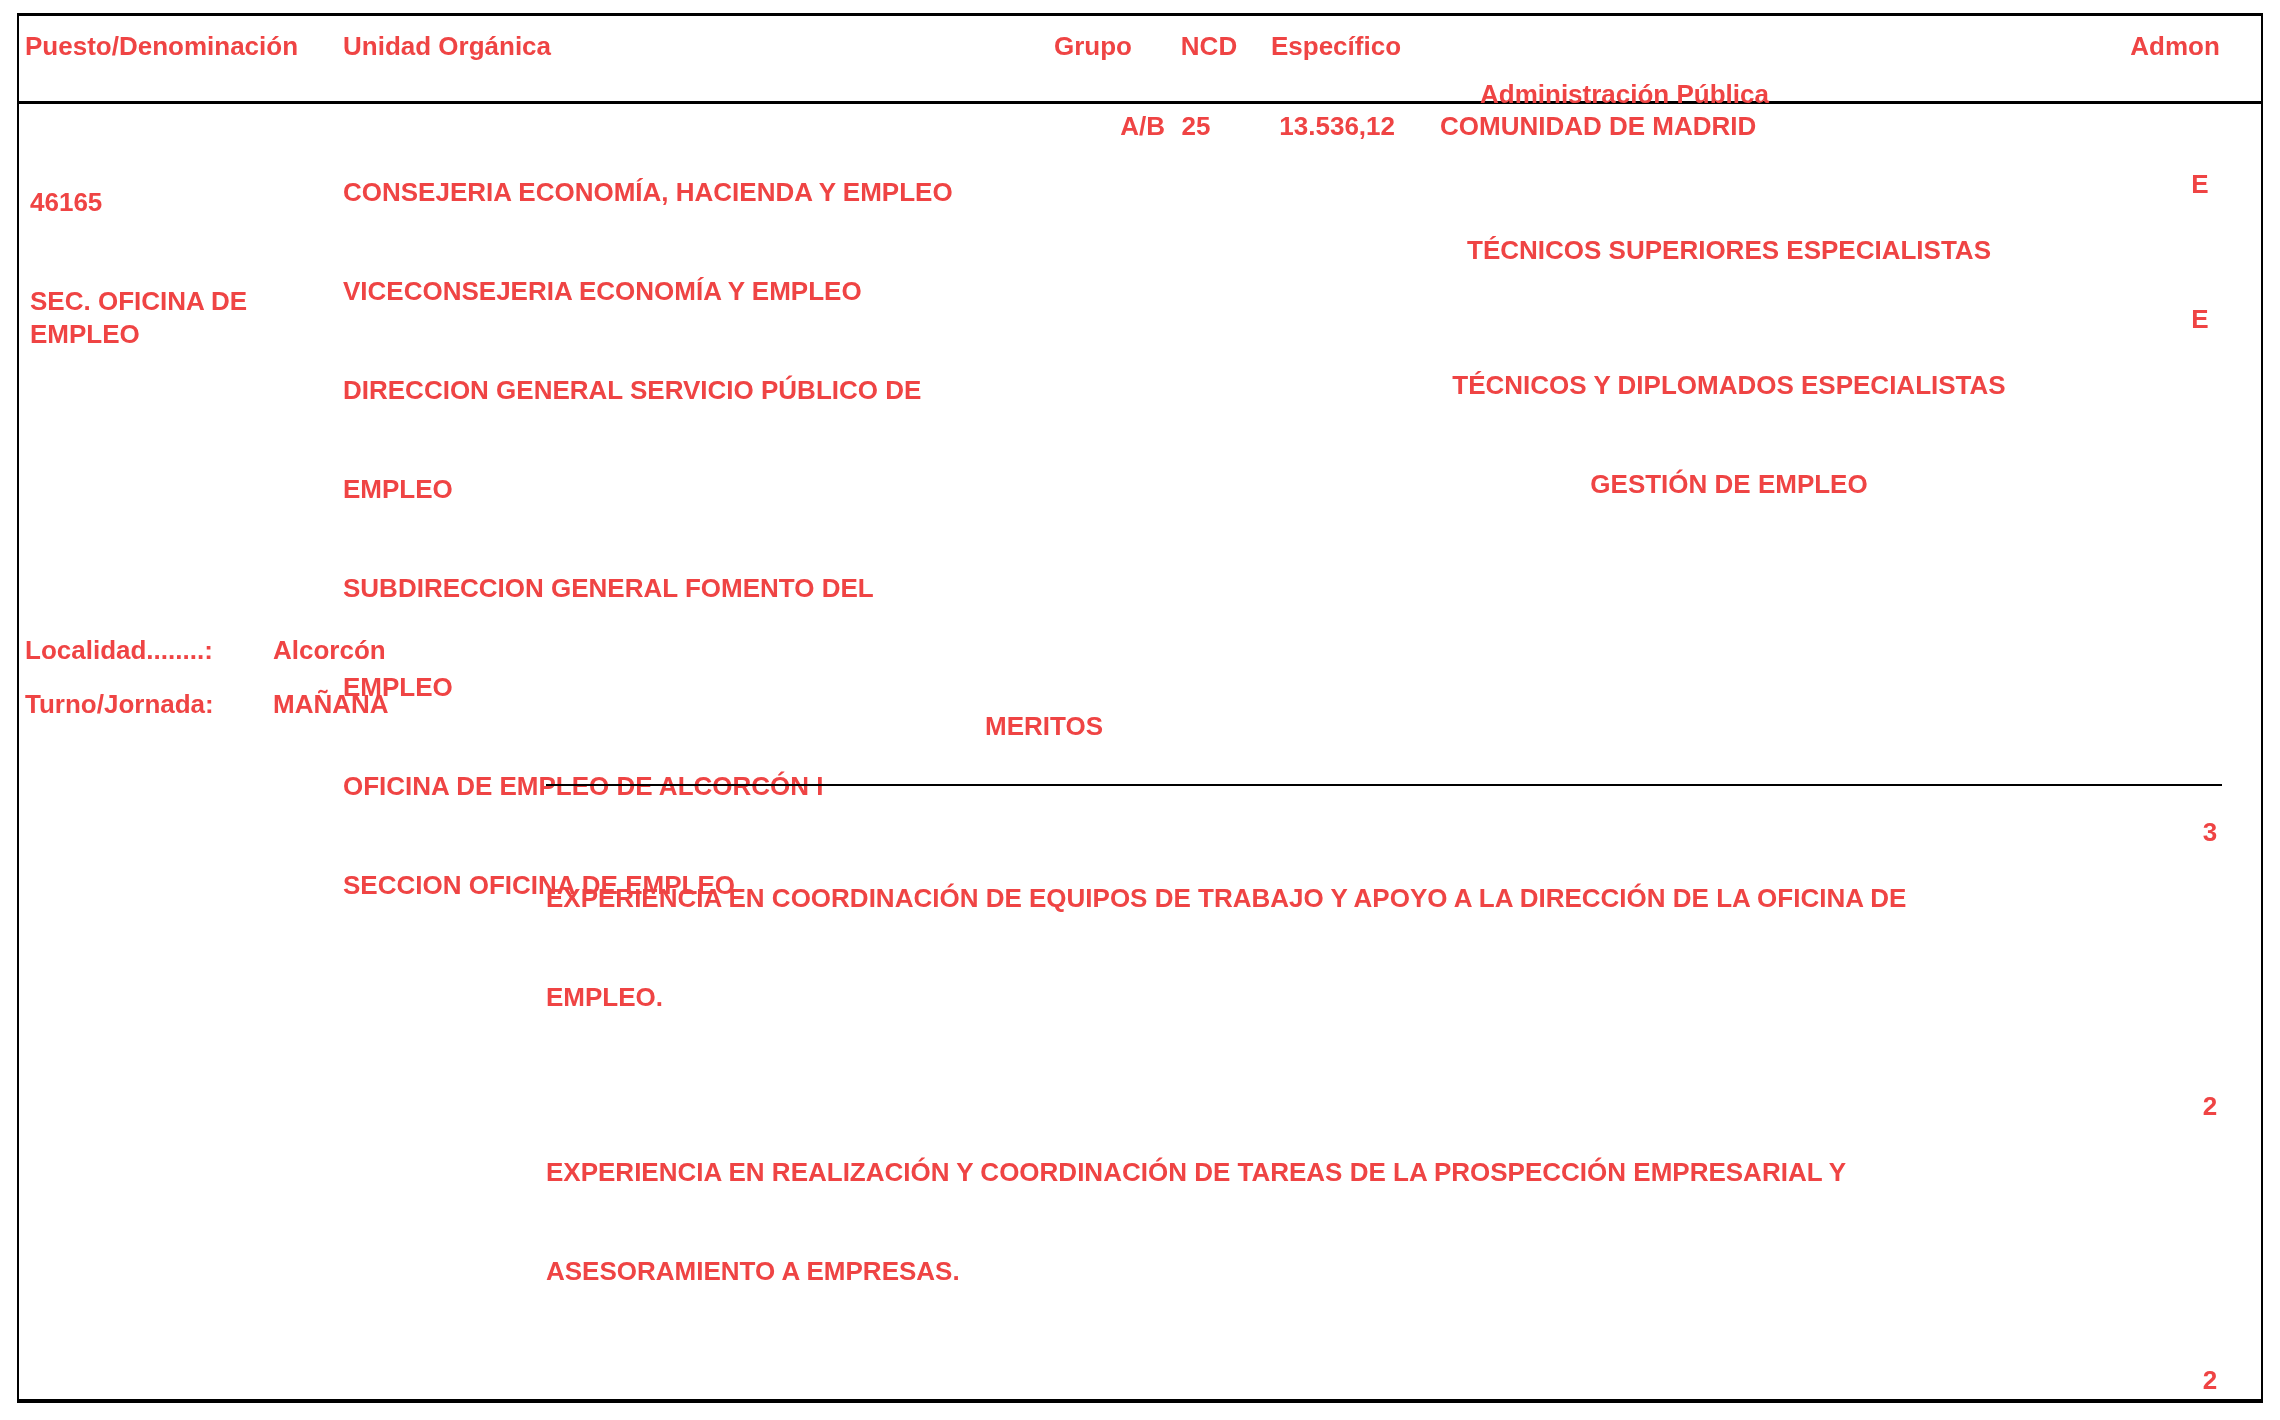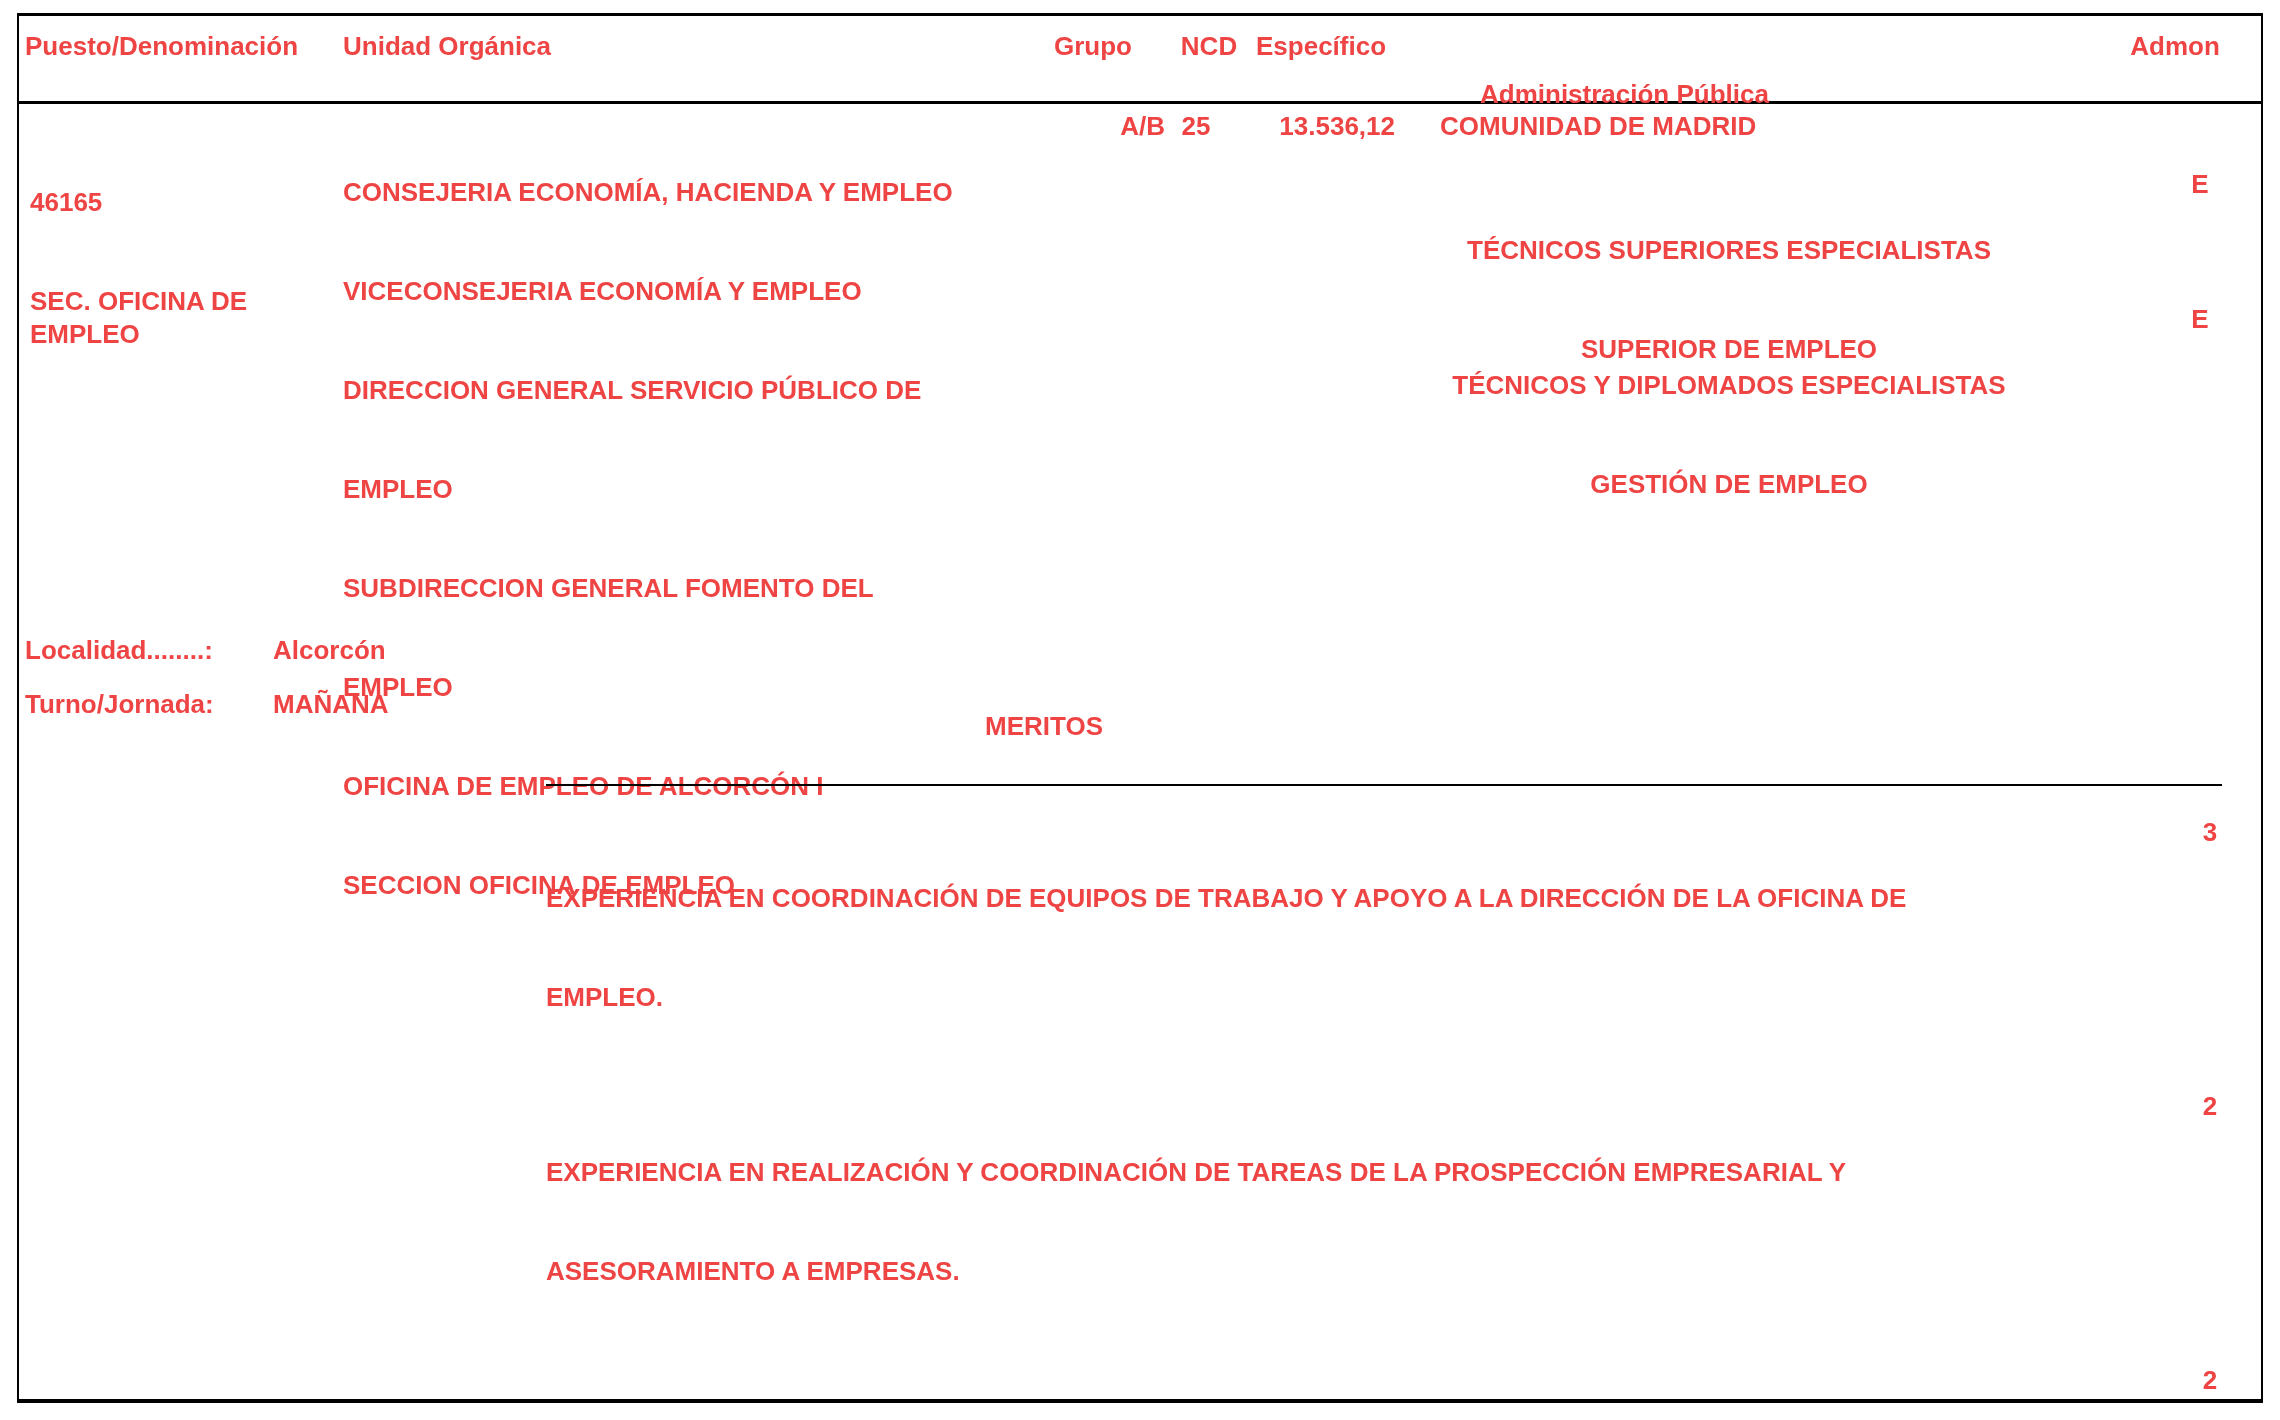--- a/index.html
+++ b/index.html
@@ -14,21 +14,21 @@
     border:3px solid #000; border-left-width:2px; border-right-width:2px;
     border-bottom-width:4px; box-sizing:border-box;
   }
   .hsep { position:absolute; left:17px; top:101px; width:2246px; height:3px; background:#000; }
 
   
   .h-puesto { left:25px;  top:30px; }
   .h-unidad { left:343px; top:30px; }
   .h-grupo  { left:1033px; top:30px; width:120px; text-align:center; }
   .h-ncd    { left:1149px; top:30px; width:120px; text-align:center; }
-  .h-esp    { left:1256px; top:30px; width:160px; }
+  .h-esp    { left:1256px; top:30px; width:160px; text-align:center; }
   .h-admin  { left:1480px; top:14px; width:620px; text-align:left; line-height:32px; }
   .h-admon  { left:2115px; top:30px; width:120px; text-align:center; }
 
   
   .r-puesto  { left:30px;  top:120px; width:250px; }
   .r-unidad  { left:343px; top:110px; width:700px; }
   .r-grupo   { left:1045px; top:110px; width:120px; text-align:right; }
   .r-ncd     { left:1136px; top:110px; width:120px; text-align:center; }
   .r-esp     { left:1235px; top:110px; width:160px; text-align:right; }
   .r-admin   { left:1440px; top:110px; }
@@ -84,21 +84,20 @@
     <div>SECCION OFICINA DE EMPLEO</div>
   </div>
 
   <div class="abs r-grupo">A/B</div>
   <div class="abs r-ncd">25</div>
   <div class="abs r-esp">13.536,12</div>
   <div class="abs r-admin">COMUNIDAD DE MADRID</div>
 
   <div class="abs r-cuerpo1">
     <div>TÉCNICOS SUPERIORES ESPECIALISTAS</div>
-    <div>SUPERIOR DE EMPLEO</div>
   </div>
   <div class="abs r-admon1">E</div>
 
   <div class="abs r-cuerpo2">
     <div>TÉCNICOS Y DIPLOMADOS ESPECIALISTAS</div>
     <div>GESTIÓN DE EMPLEO</div>
   </div>
   <div class="abs r-admon2">E</div>
 
   <div class="abs d-loc-l">Localidad........:</div>

